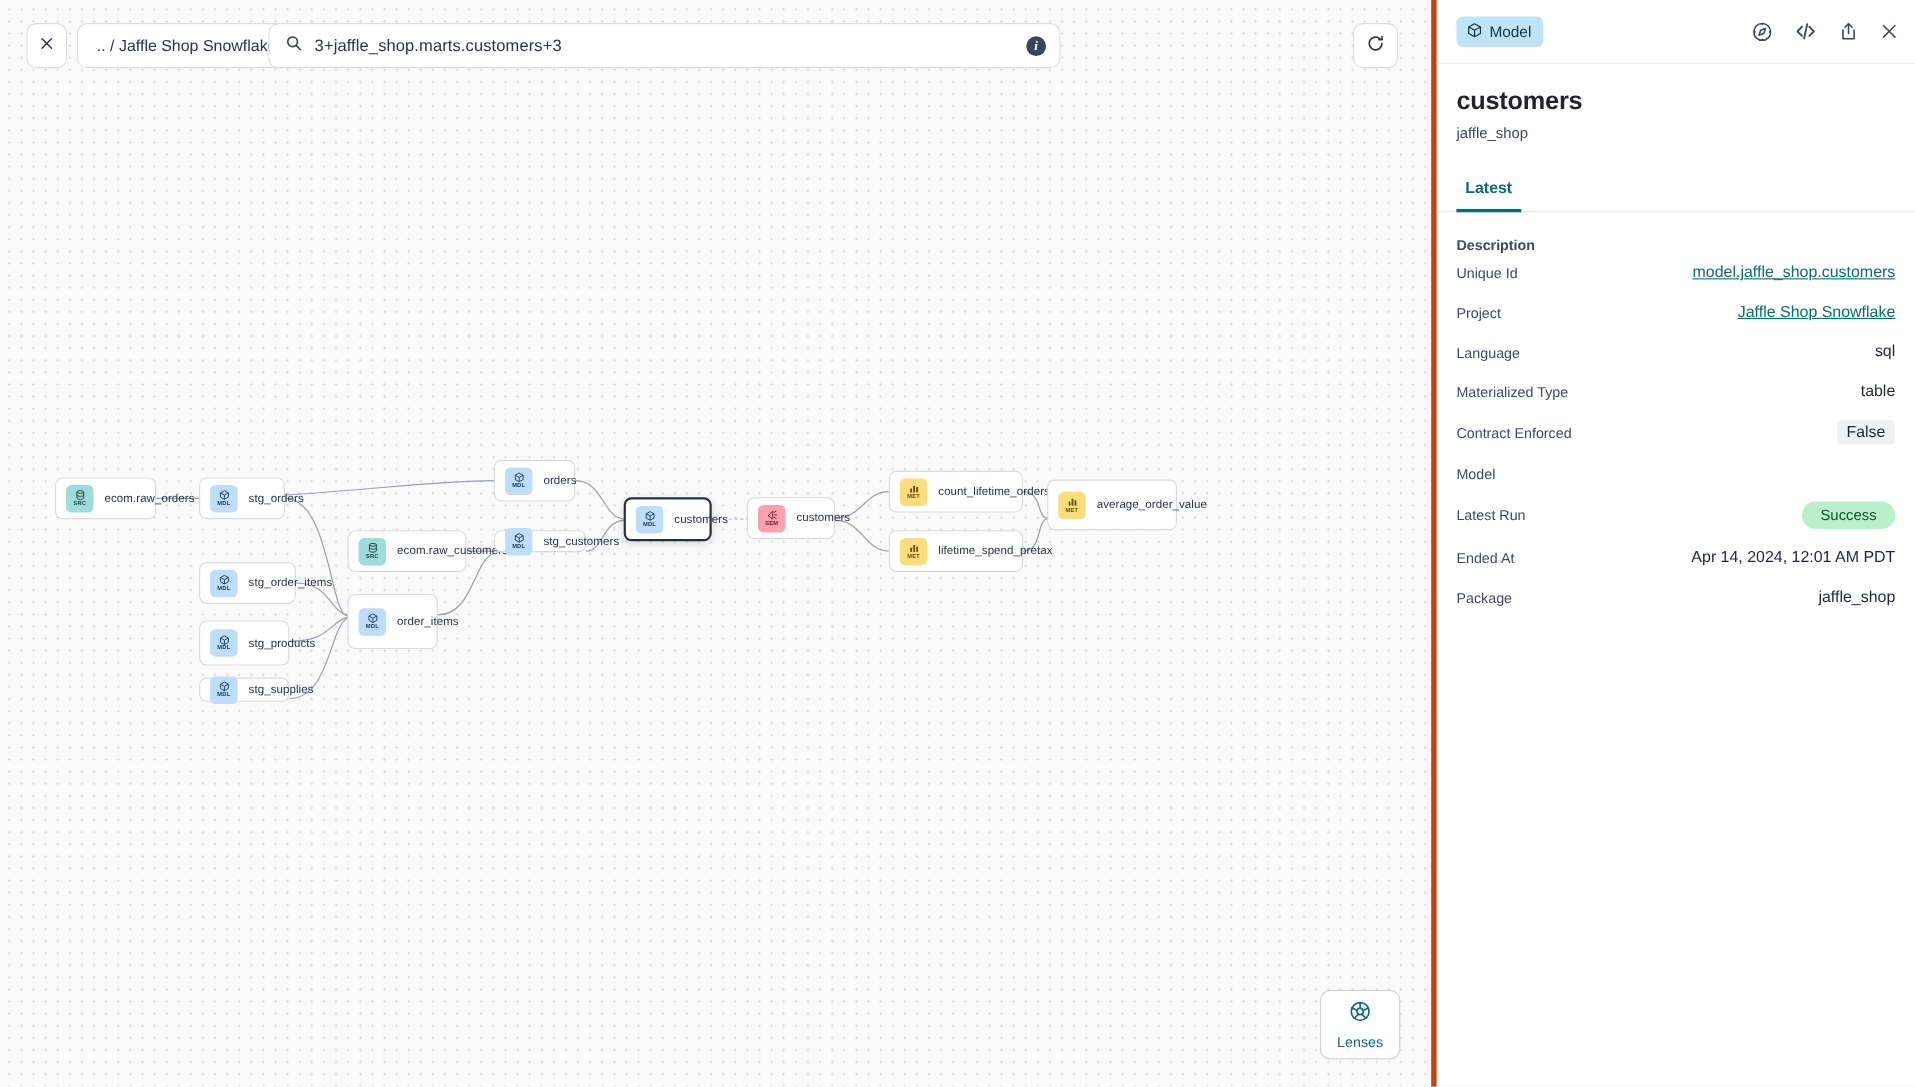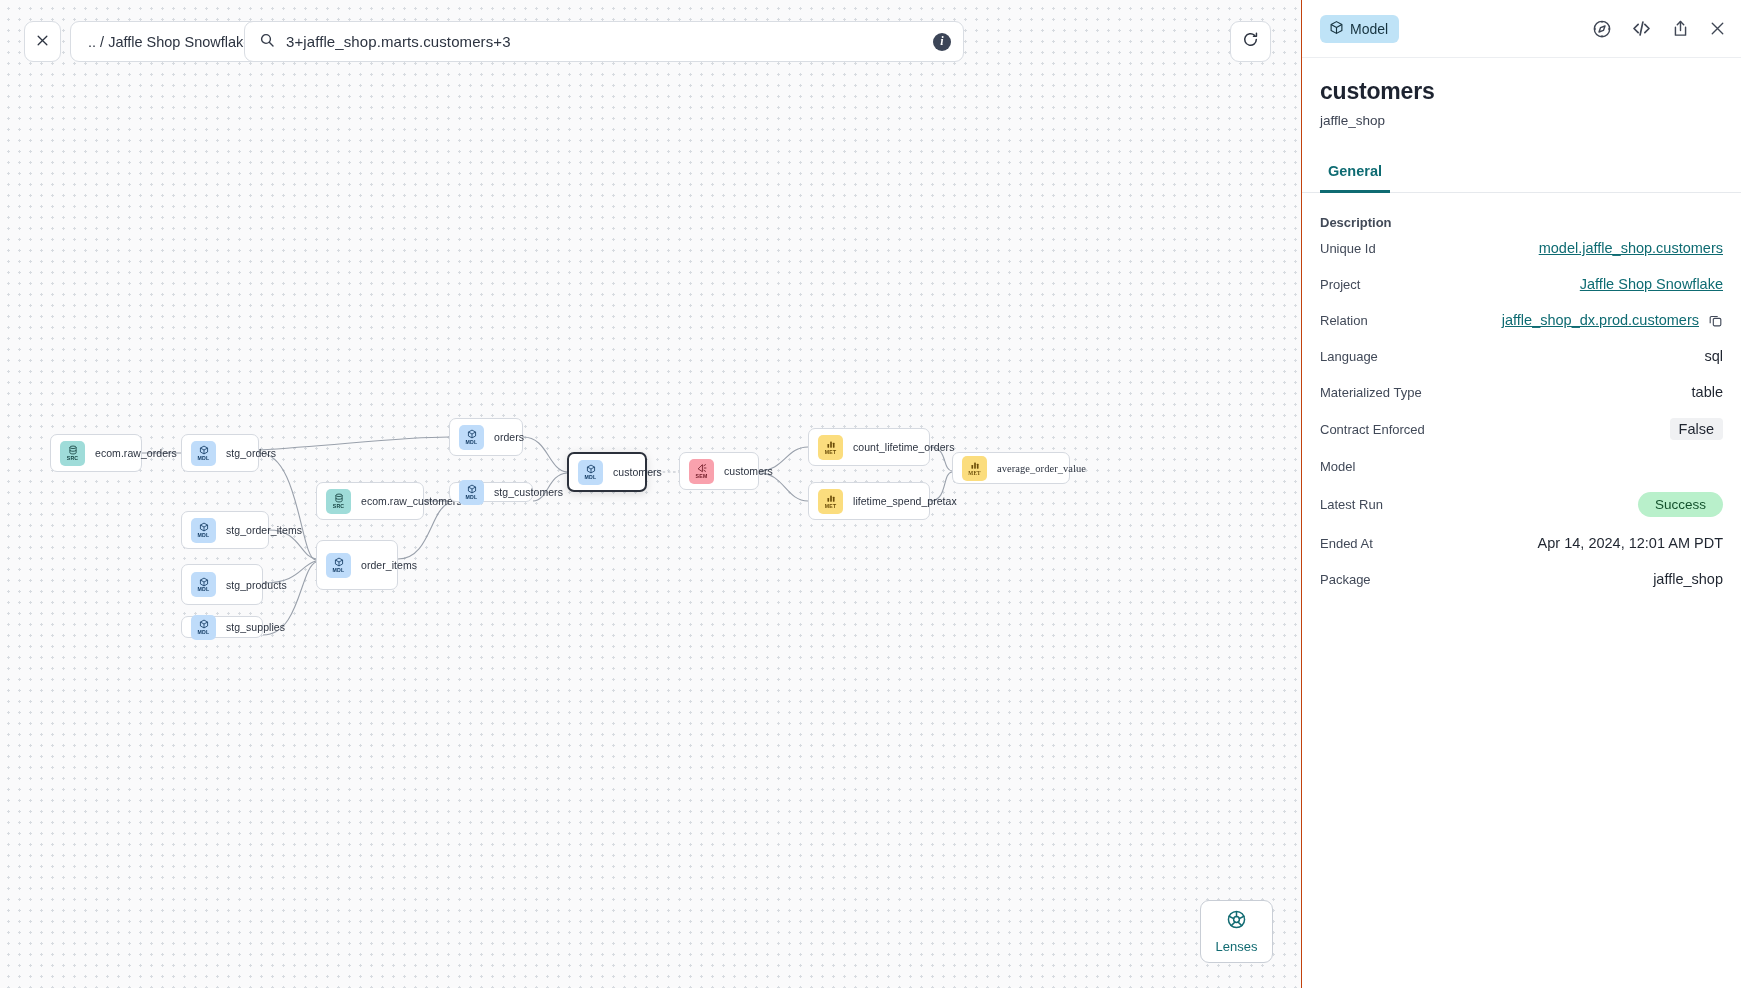--- a/index.html
+++ b/index.html
@@ -90,21 +90,21 @@
     background: #ffffff; border: 1px solid #c9ced6; border-radius: 9px;
     display: flex; flex-direction: column; align-items: center; justify-content: center;
     gap: 5px; cursor: pointer; z-index: 6;
   }
   #lenses-button .ltxt { font-size: 13px; color: #116b72; }
 
   
   .panel {
     width: 440px; height: 988px;
     background: #ffffff;
-    border-left: 1px solid #c2410c;
+    border-left: 5px solid #c2410c;
     display: flex; flex-direction: column;
   }
   .panel-top {
     height: 58px; flex: 0 0 auto;
     display: flex; align-items: center;
     padding: 0 15px 0 18px;
     border-bottom: 1px solid #eceef1;
   }
   .type-chip {
     display: inline-flex; align-items: center; gap: 6px;
@@ -305,21 +305,21 @@
           <span class="node-badge badge-met">
             <svg width="10" height="10" viewBox="0 0 24 24" fill="currentColor">
               <rect x="3.5" y="12" width="4" height="9" rx="1"></rect>
               <rect x="10" y="6" width="4" height="15" rx="1"></rect>
               <rect x="16.5" y="9" width="4" height="12" rx="1"></rect>
             </svg>
             <span class="badge-abbr">MET</span>
           </span>
           <span class="node-label">lifetime_spend_pretax</span>
         </div>
-        <div class="node" style="left: 952px; top: 452px; width: 118px; height: 32px; font-family: Liberation Serif, serif;">
+        <div class="node" style="left: 952px; top: 436px; width: 118px; height: 46px;">
           <span class="node-badge badge-met">
             <svg width="10" height="10" viewBox="0 0 24 24" fill="currentColor">
               <rect x="3.5" y="12" width="4" height="9" rx="1"></rect>
               <rect x="10" y="6" width="4" height="15" rx="1"></rect>
               <rect x="16.5" y="9" width="4" height="12" rx="1"></rect>
             </svg>
             <span class="badge-abbr">MET</span>
           </span>
           <span class="node-label">average_order_value</span>
         </div>
@@ -413,51 +413,39 @@
         </span>
       </span>
     </div>
 
     <div class="panel-head">
       <div id="model-title">customers</div>
       <div id="model-subtitle">jaffle_shop</div>
     </div>
 
     <div class="tabs" id="tabs">
-        <div class="tab active">General</div>
+        <div class="tab active">Latest</div>
       </div>
 
     <div class="panel-body">
       <div class="sec-label">Description</div>
       <div id="rows">
           <div class="row">
             <span class="row-key">Unique Id</span>
             <span class="row-val-wrap">
               <span class="row-val link">model.jaffle_shop.customers</span>
             </span>
           </div>
           <div class="row">
             <span class="row-key">Project</span>
             <span class="row-val-wrap">
               <span class="row-val link">Jaffle Shop Snowflake</span>
             </span>
           </div>
           <div class="row">
-            <span class="row-key">Relation</span>
-            <span class="row-val-wrap">
-              <span class="row-val link">jaffle_shop_dx.prod.customers</span>
-              <span class="copy-icon">
-                <svg width="15" height="15" viewBox="0 0 24 24" fill="none" stroke="currentColor" stroke-width="1.8" stroke-linejoin="round">
-                  <rect x="8.5" y="8.5" width="12" height="12" rx="2"></rect>
-                  <path d="M15.5 5.5 L5.5 5.5 C4.4 5.5 3.5 6.4 3.5 7.5 L3.5 16.5"></path>
-                </svg>
-              </span>
-            </span>
-          </div>
-          <div class="row">
             <span class="row-key">Language</span>
             <span class="row-val-wrap">
               <span class="row-val">sql</span>
             </span>
           </div>
           <div class="row">
             <span class="row-key">Materialized Type</span>
             <span class="row-val-wrap">
               <span class="row-val">table</span>
             </span>

